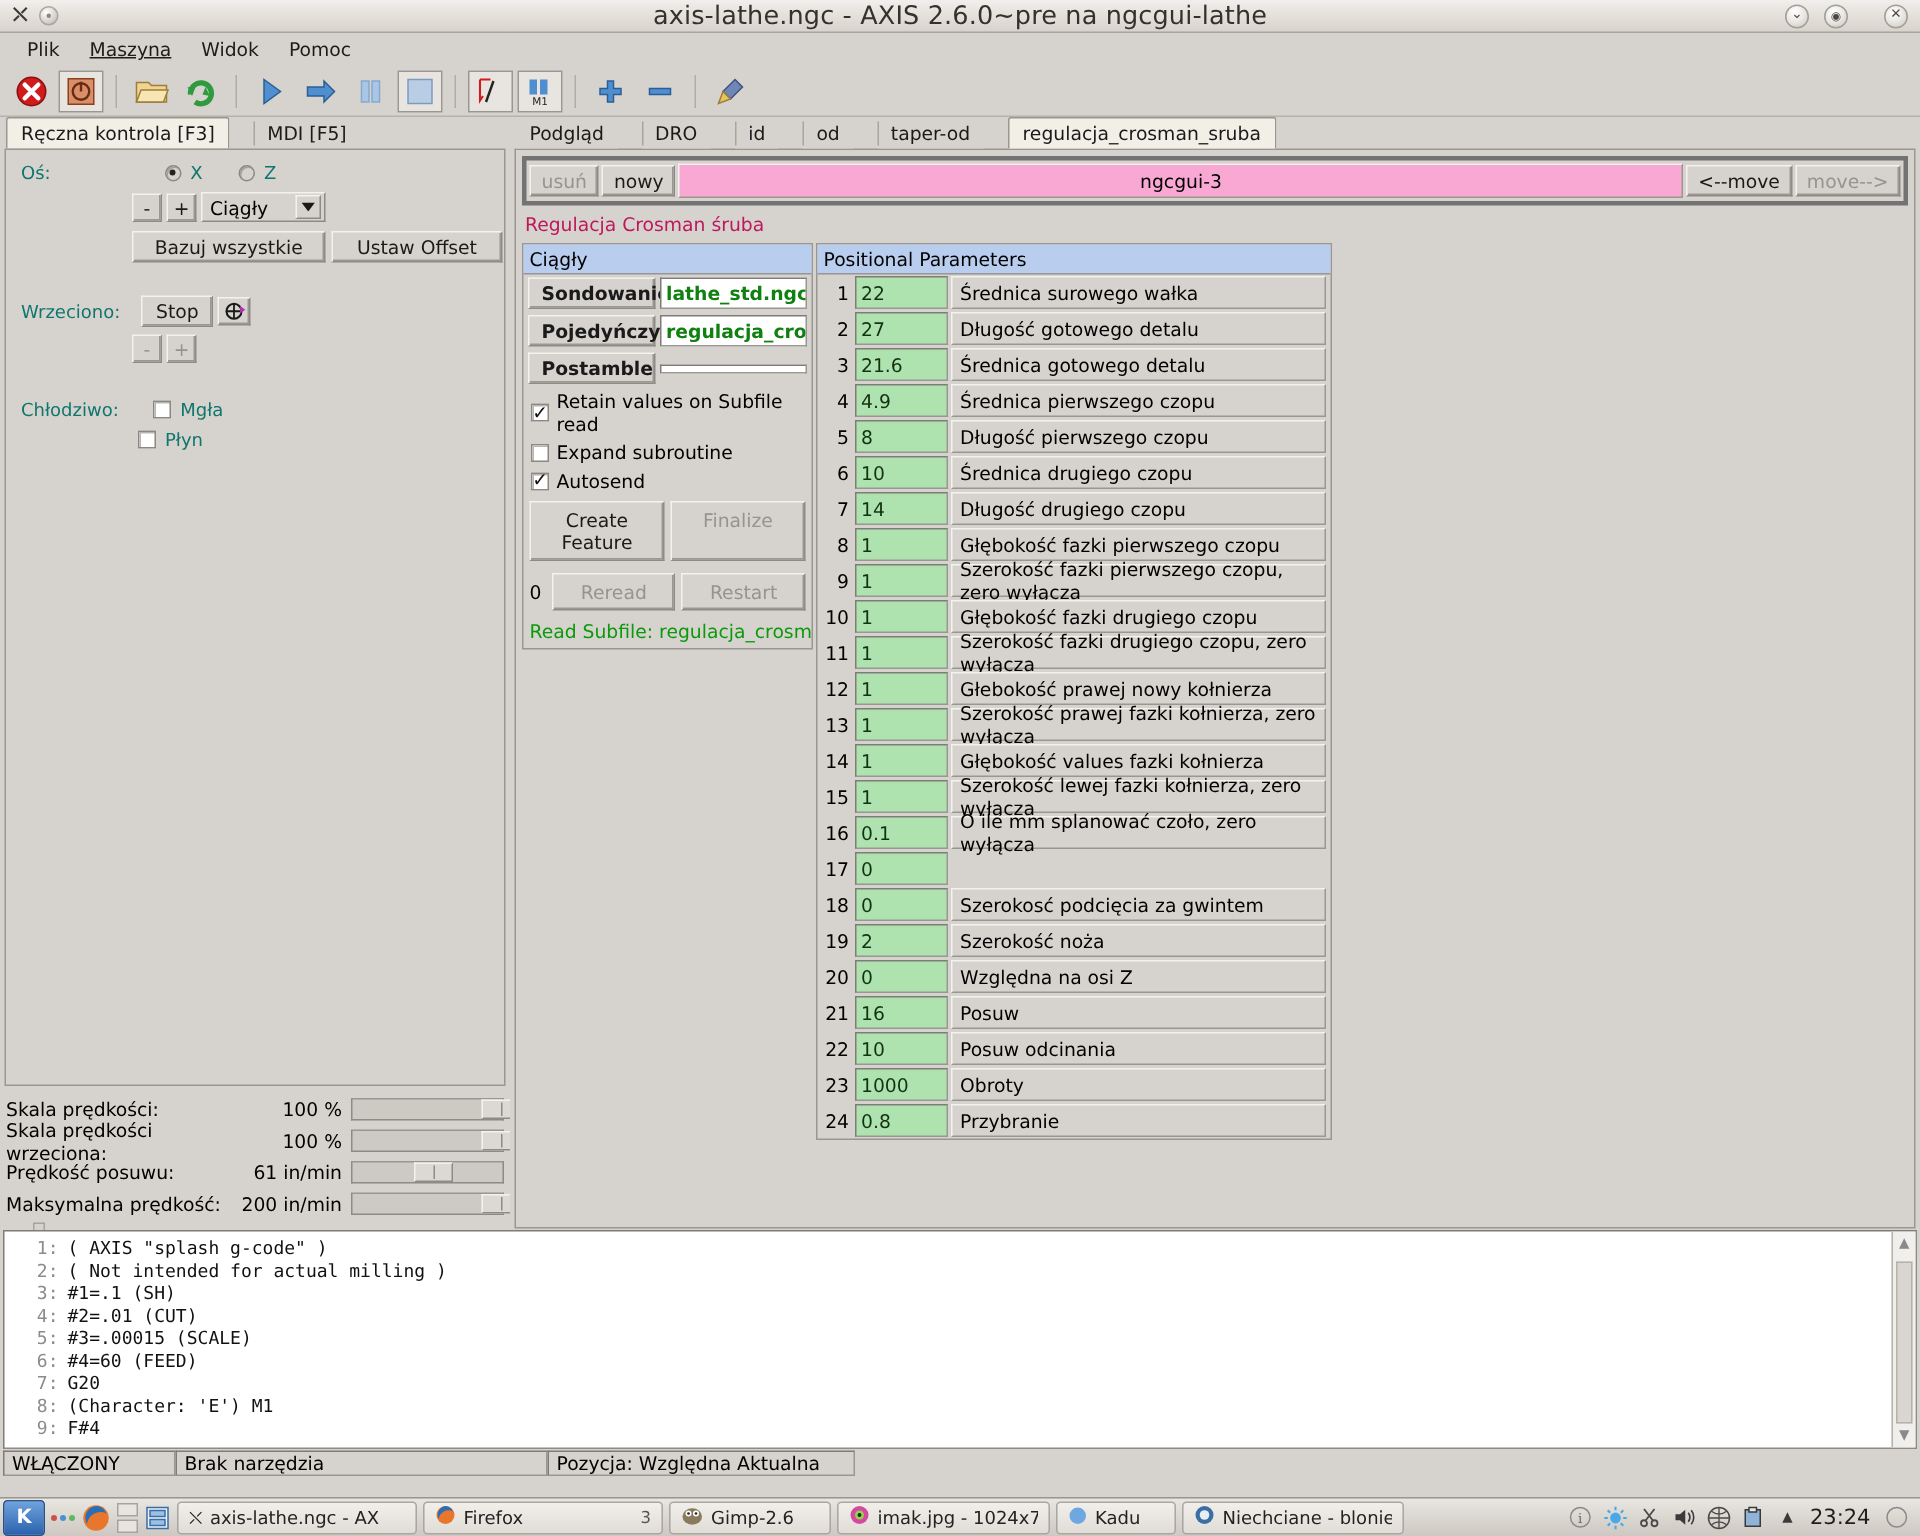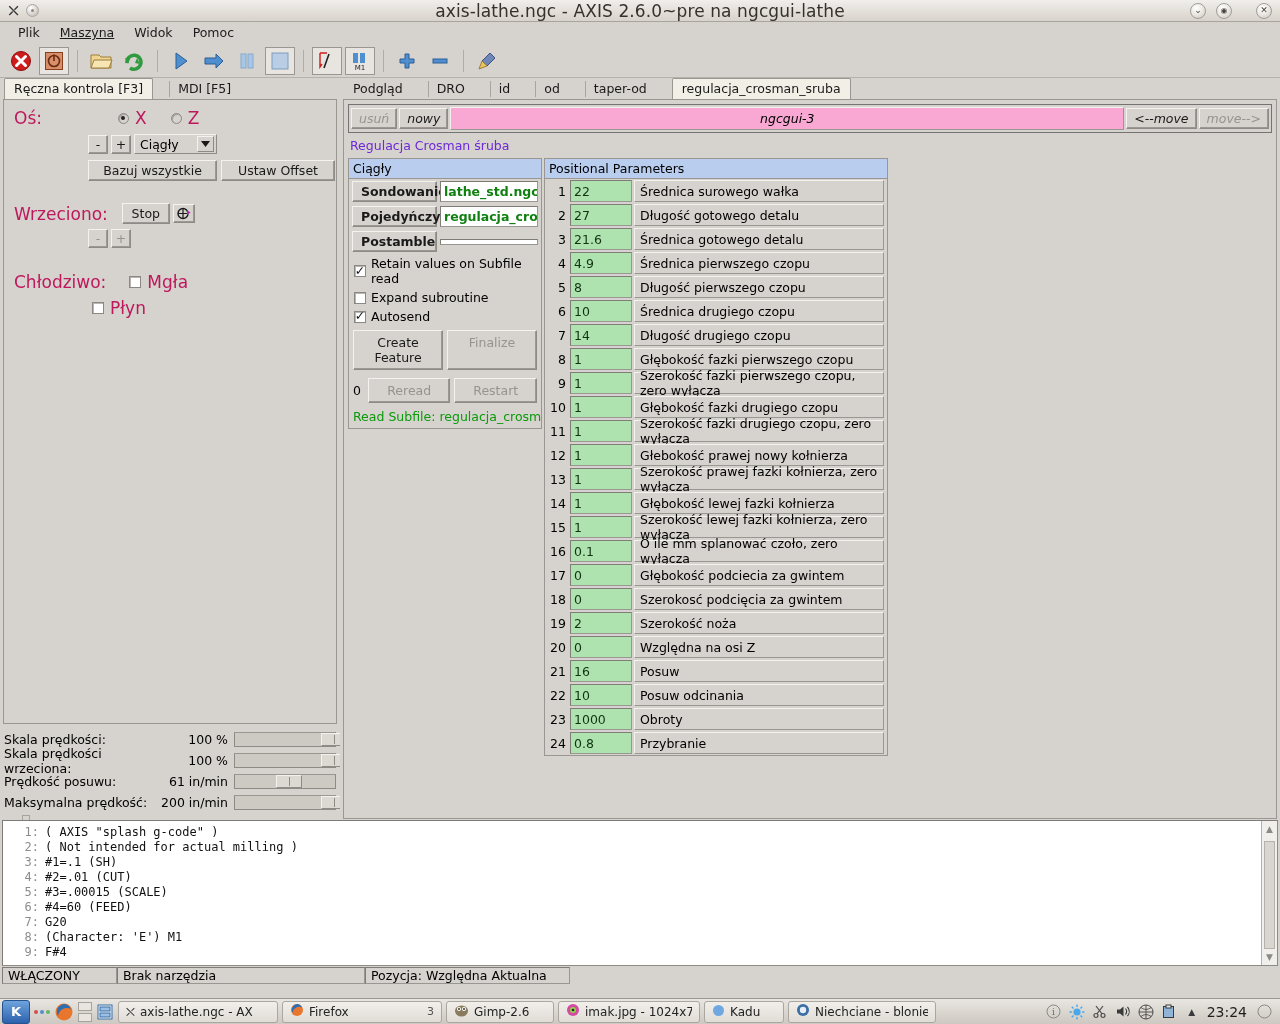--- a/index.html
+++ b/index.html
@@ -85,21 +85,21 @@
   .tab.active::before { display:none; }
 
   .pane-body {
     border:1px solid #9a9691; background:#d6d2cd;
     margin: 0 3px 3px 3px;
   }
 
   
   #manual-body { height: 625px; position:relative; }
   .row { display:flex; align-items:center; }
-  .lbl { font-size:17px; color:#be185d; }
+  .lbl { font-size:12px; color:#0f766e; }
   .btn {
     background: #d6d2cd; border:1px solid #8e8a85;
     border-top-color:#f4f2ef; border-left-color:#f4f2ef;
     box-shadow: inset -1px -1px 0 #9b9792;
     font-size:12.5px; color:#1a1a1a; padding:2px 8px; text-align:center;
     font-family:"DejaVu Sans", sans-serif;
   }
   .btn.disabled { color:#97938e; }
   .radio {
     width:11px;height:11px;border-radius:50%;
@@ -139,29 +139,29 @@
     position:absolute; top:0; bottom:0; width:26px;
     background:#dcd8d2; border:1px solid #8e8a85;
     border-top-color:#f4f2ef;border-left-color:#f4f2ef;
   }
   .slider .thumb::after{
     content:""; position:absolute; left:50%; top:1px; bottom:1px; width:1px; background:#8e8a85;
   }
 
   
   #ngc-body { padding:4px 4px 4px 4px; }
-  .ngc-toprow { display:flex; align-items:center; gap:0px; border:1px solid #737373; padding:2px; background:#d6d2cd;font-style:italic;}
+  .ngc-toprow { display:flex; align-items:center; gap:0px; border:3px solid #737373; padding:2px; background:#d6d2cd;}
   .ngc-toprow .btn { padding:2px 7px; }
   .ngc-title-field {
     flex:1; text-align:center; font-size:12.5px;
     border:1px solid #9a9691; background:#f9a8d4;
     border-top-color:#f4f2ef;border-left-color:#f4f2ef;
     padding:3px 0; margin:0 2px;
   }
-  .subtitle { color:#6d28d9; font-size:12.5px; padding:5px 2px 5px 2px; }
+  .subtitle { color:#be185d; font-size:12.5px; padding:5px 2px 5px 2px; }
 
   .ngc-cols { display:flex; gap:2px; align-items:flex-start; }
   .col-left { width:194px; border:1px solid #9a9691; background:#d6d2cd; }
   .col-right { width:344px; border:1px solid #9a9691; background:#d6d2cd; }
   .colhdr { background:#b9cdee; font-size:12.5px; padding:2px 4px; border-bottom:1px solid #9a9691;}
   .frow { display:flex; align-items:center; padding:2px 3px; gap:3px;font-weight:bold; }
   .frow .btn { width:85px; }
   .ftext {
     flex:1; background:#ffffff; border:1px solid #9a9691;
     border-top-color:#7f7b76;border-left-color:#7f7b76;
@@ -574,36 +574,35 @@
                 <div class="pdesc">Głebokość prawej nowy kołnierza</div>
               </div>
               <div class="prow">
                 <div class="pnum">13</div>
                 <div class="pval">1</div>
                 <div class="pdesc">Szerokość prawej fazki kołnierza, zero wyłącza</div>
               </div>
               <div class="prow">
                 <div class="pnum">14</div>
                 <div class="pval">1</div>
-                <div class="pdesc">Głębokość lewej fazki kołnierza</div>
+                <div class="pdesc">Głębokość values fazki kołnierza</div>
               </div>
               <div class="prow">
                 <div class="pnum">15</div>
                 <div class="pval">1</div>
                 <div class="pdesc">Szerokość lewej fazki kołnierza, zero wyłącza</div>
               </div>
               <div class="prow">
                 <div class="pnum">16</div>
                 <div class="pval">0.1</div>
                 <div class="pdesc">O ile mm splanować czoło, zero wyłącza</div>
               </div>
               <div class="prow">
                 <div class="pnum">17</div>
                 <div class="pval">0</div>
-                <div class="pdesc">Głębokość podciecia za gwintem</div>
               </div>
               <div class="prow">
                 <div class="pnum">18</div>
                 <div class="pval">0</div>
                 <div class="pdesc">Szerokosć podcięcia za gwintem</div>
               </div>
               <div class="prow">
                 <div class="pnum">19</div>
                 <div class="pval">2</div>
                 <div class="pdesc">Szerokość noża</div>

